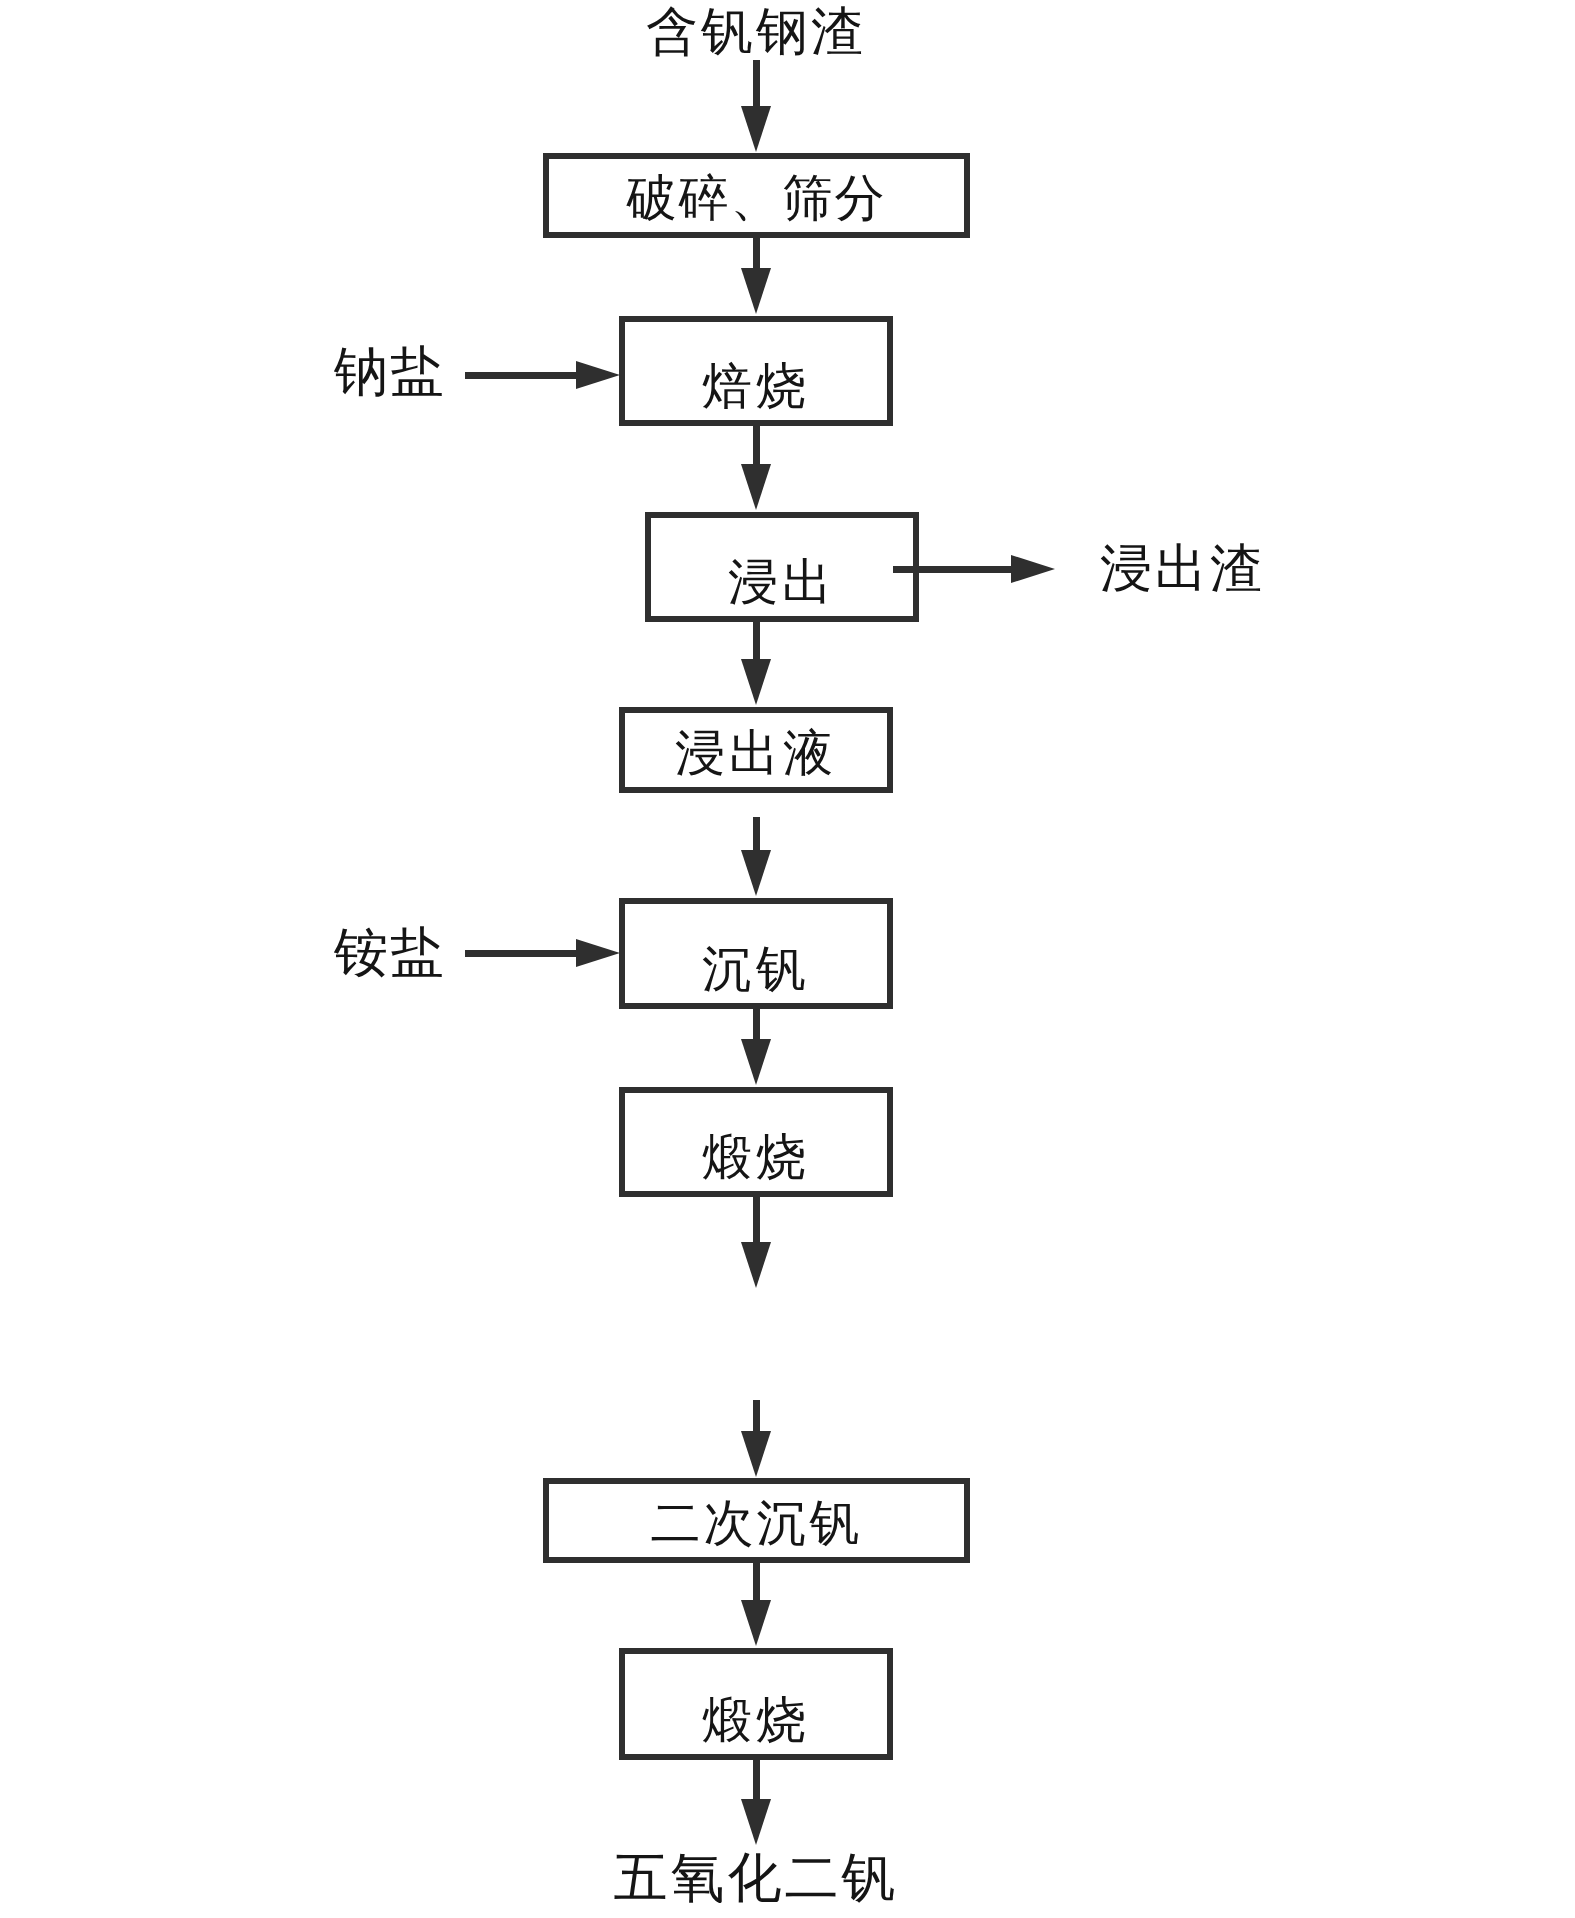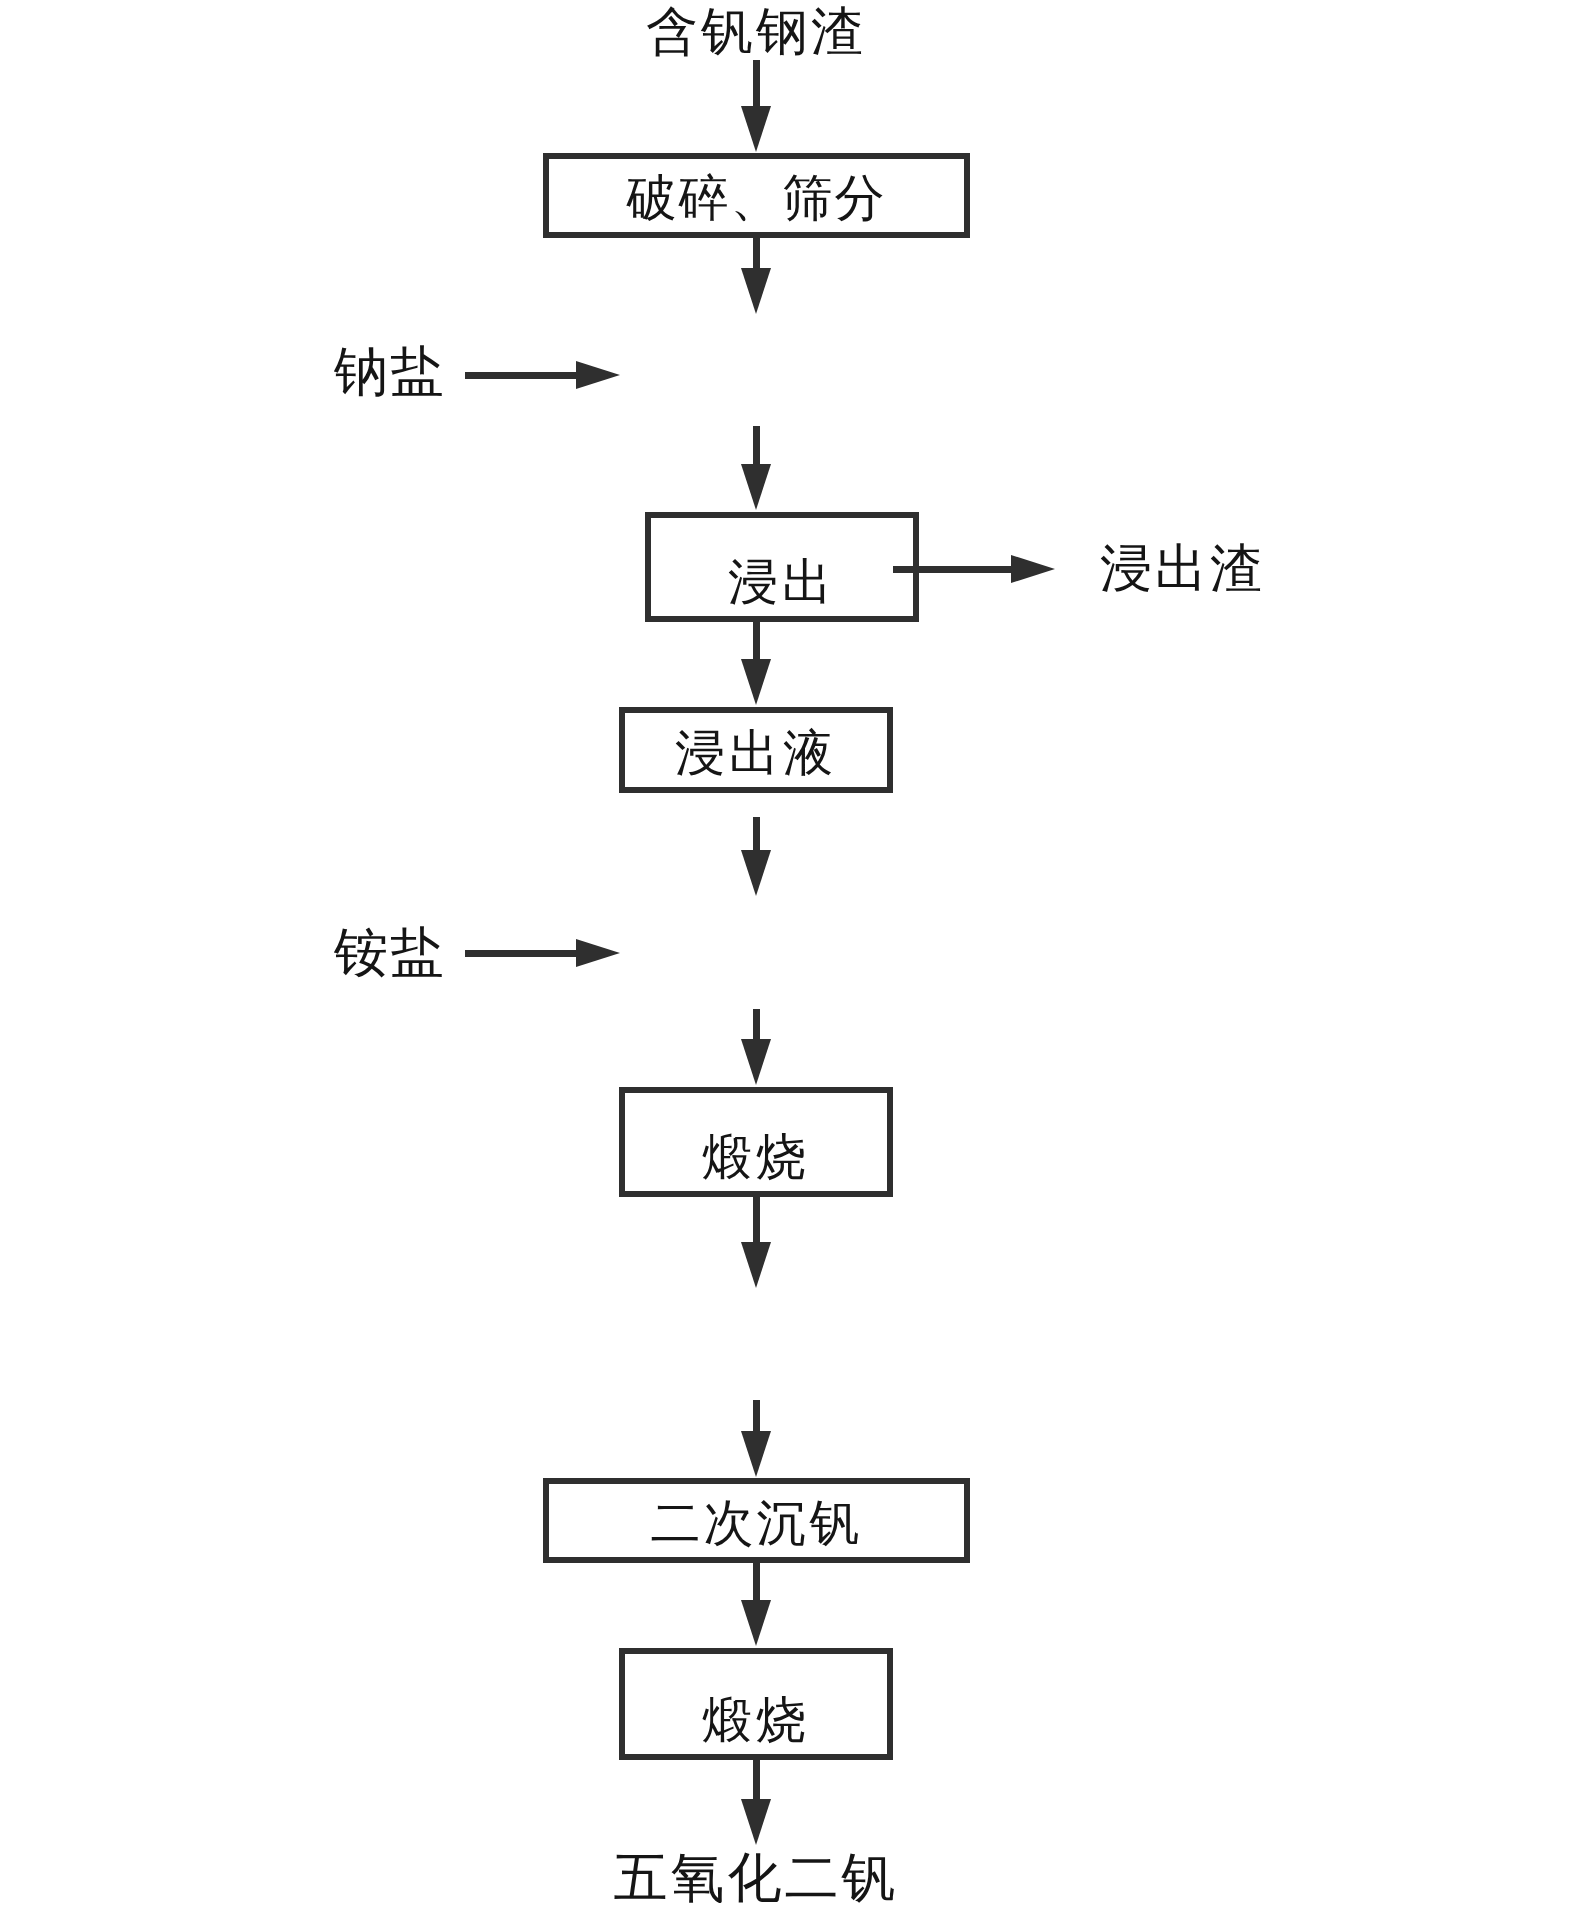--- a/index.html
+++ b/index.html
@@ -68,20 +68,23 @@
 
   <div class="box" style="left:543px;top:153px;width:427px;height:85px;">
     <span style="font-size:50px;letter-spacing:2px;">破碎、筛分</span>
   </div>
 
   <div>
     <div class="shaft-v" style="left:753px;top:238px;height:32px;"></div>
     <div class="head-down" style="left:741px;top:268px;"></div>
   </div>
 
+  <div class="box" style="left:619px;top:316px;width:274px;height:110px;">
+    <span>焙烧</span>
+  </div>
 
   <div class="label side-label" style="left:325px;top:341px;width:130px;height:62px;line-height:62px;">钠盐</div>
   <div>
     <div class="shaft-h" style="left:465px;top:372px;width:113px;"></div>
     <div class="head-right" style="left:576px;top:361px;"></div>
   </div>
 
   <div>
     <div class="shaft-v" style="left:753px;top:426px;height:40px;"></div>
     <div class="head-down" style="left:741px;top:464px;"></div>
@@ -104,20 +107,23 @@
 
   <div class="box" style="left:619px;top:707px;width:274px;height:86px;">
     <span>浸出液</span>
   </div>
 
   <div>
     <div class="shaft-v" style="left:753px;top:817px;height:35px;"></div>
     <div class="head-down" style="left:741px;top:850px;"></div>
   </div>
 
+  <div class="box" style="left:619px;top:898px;width:274px;height:111px;">
+    <span>沉钒</span>
+  </div>
 
   <div class="label side-label" style="left:325px;top:922px;width:130px;height:62px;line-height:62px;">铵盐</div>
   <div>
     <div class="shaft-h" style="left:465px;top:950px;width:113px;"></div>
     <div class="head-right" style="left:576px;top:939px;"></div>
   </div>
 
   <div>
     <div class="shaft-v" style="left:753px;top:1009px;height:32px;"></div>
     <div class="head-down" style="left:741px;top:1039px;"></div>

